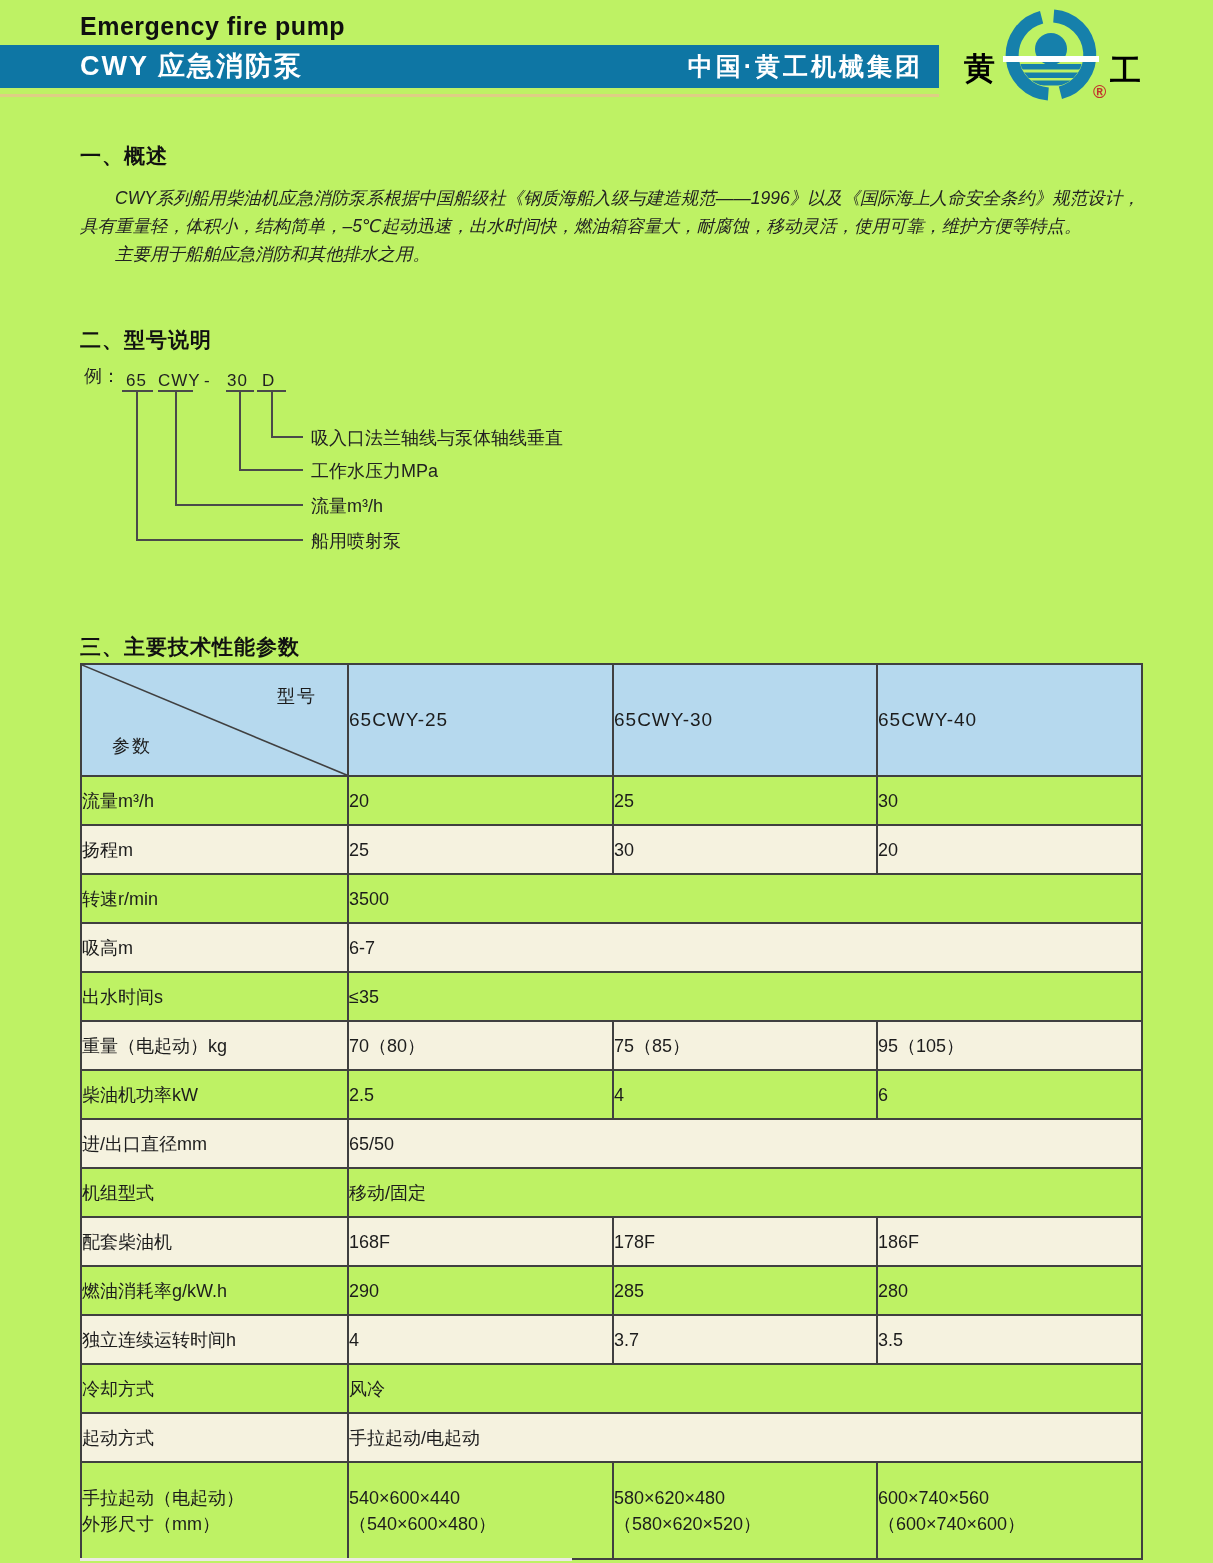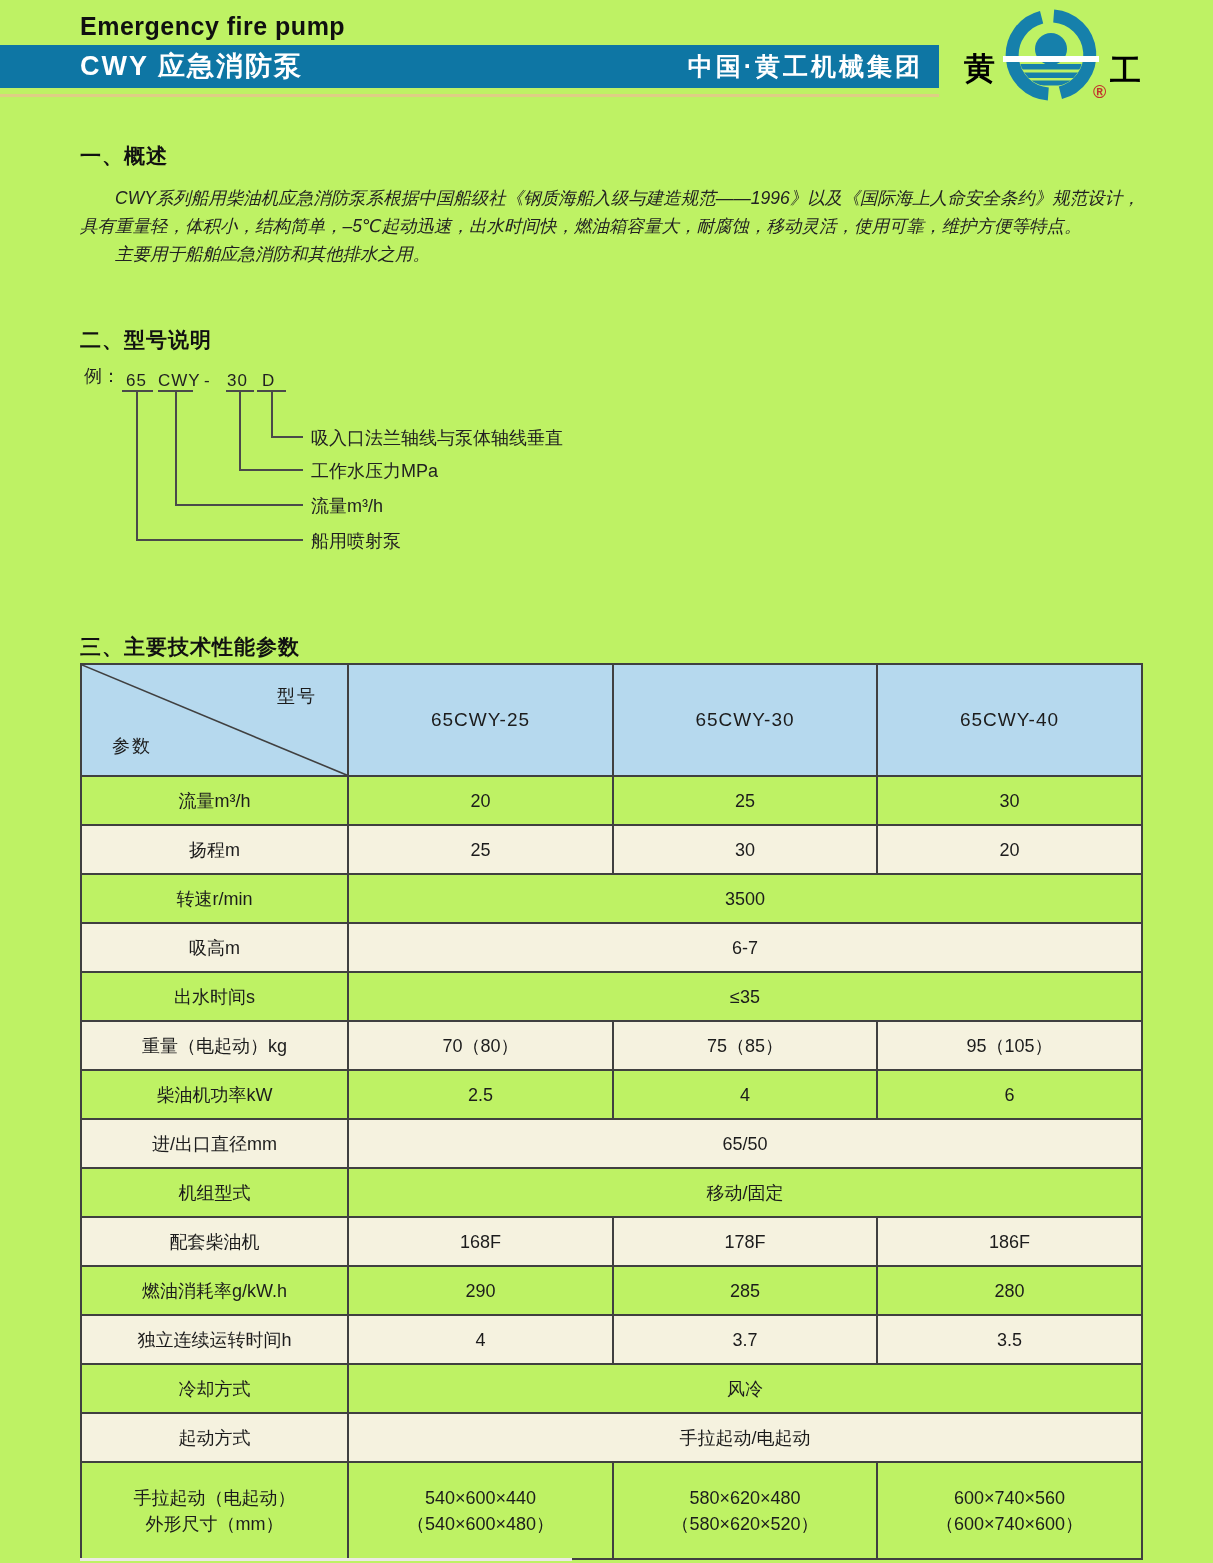--- a/index.html
+++ b/index.html
@@ -41,21 +41,21 @@
   .h-cwy { left:175px; top:504px; width:128px; }
   .h-65  { left:136px; top:539px; width:167px; }
   .m-label { position:absolute; left:311px; font-size:18px; color:#222; }
   .l-d   { top:426px; }
   .l-30  { top:459px; }
   .l-cwy { top:494px; }
   .l-65  { top:529px; }
   
   .ptable { position:absolute; left:80px; top:663px; width:1061px; border-collapse:collapse; table-layout:fixed; }
   .ptable td {
-    border:2px solid #404040; text-align:center; vertical-align:middle;
+    border:2px solid #404040; vertical-align:middle;
     font-size:18px; color:#1c1c1c; padding:0; white-space:pre-line; line-height:1.45;margin-left:8px;
   }
   .ptable tr { height:49px; }
   .ptable tr.hdr, .ptable tr.tall { height:97px; }
   .ptable tr.hdr td { background:#B6D9EE; font-size:19px; letter-spacing:1px; }
   .ptable tr.shade td { background:#F5F2DF; }
   .corner-cell { position:relative; }
   .corner-cell .diag { position:absolute; left:0; top:0; width:100%; height:100%; }
   .corner-tr { position:absolute; top:18px; right:30px; font-size:18px; letter-spacing:2px; }
   .corner-bl { position:absolute; bottom:16px; left:30px; font-size:18px; letter-spacing:2px; }

